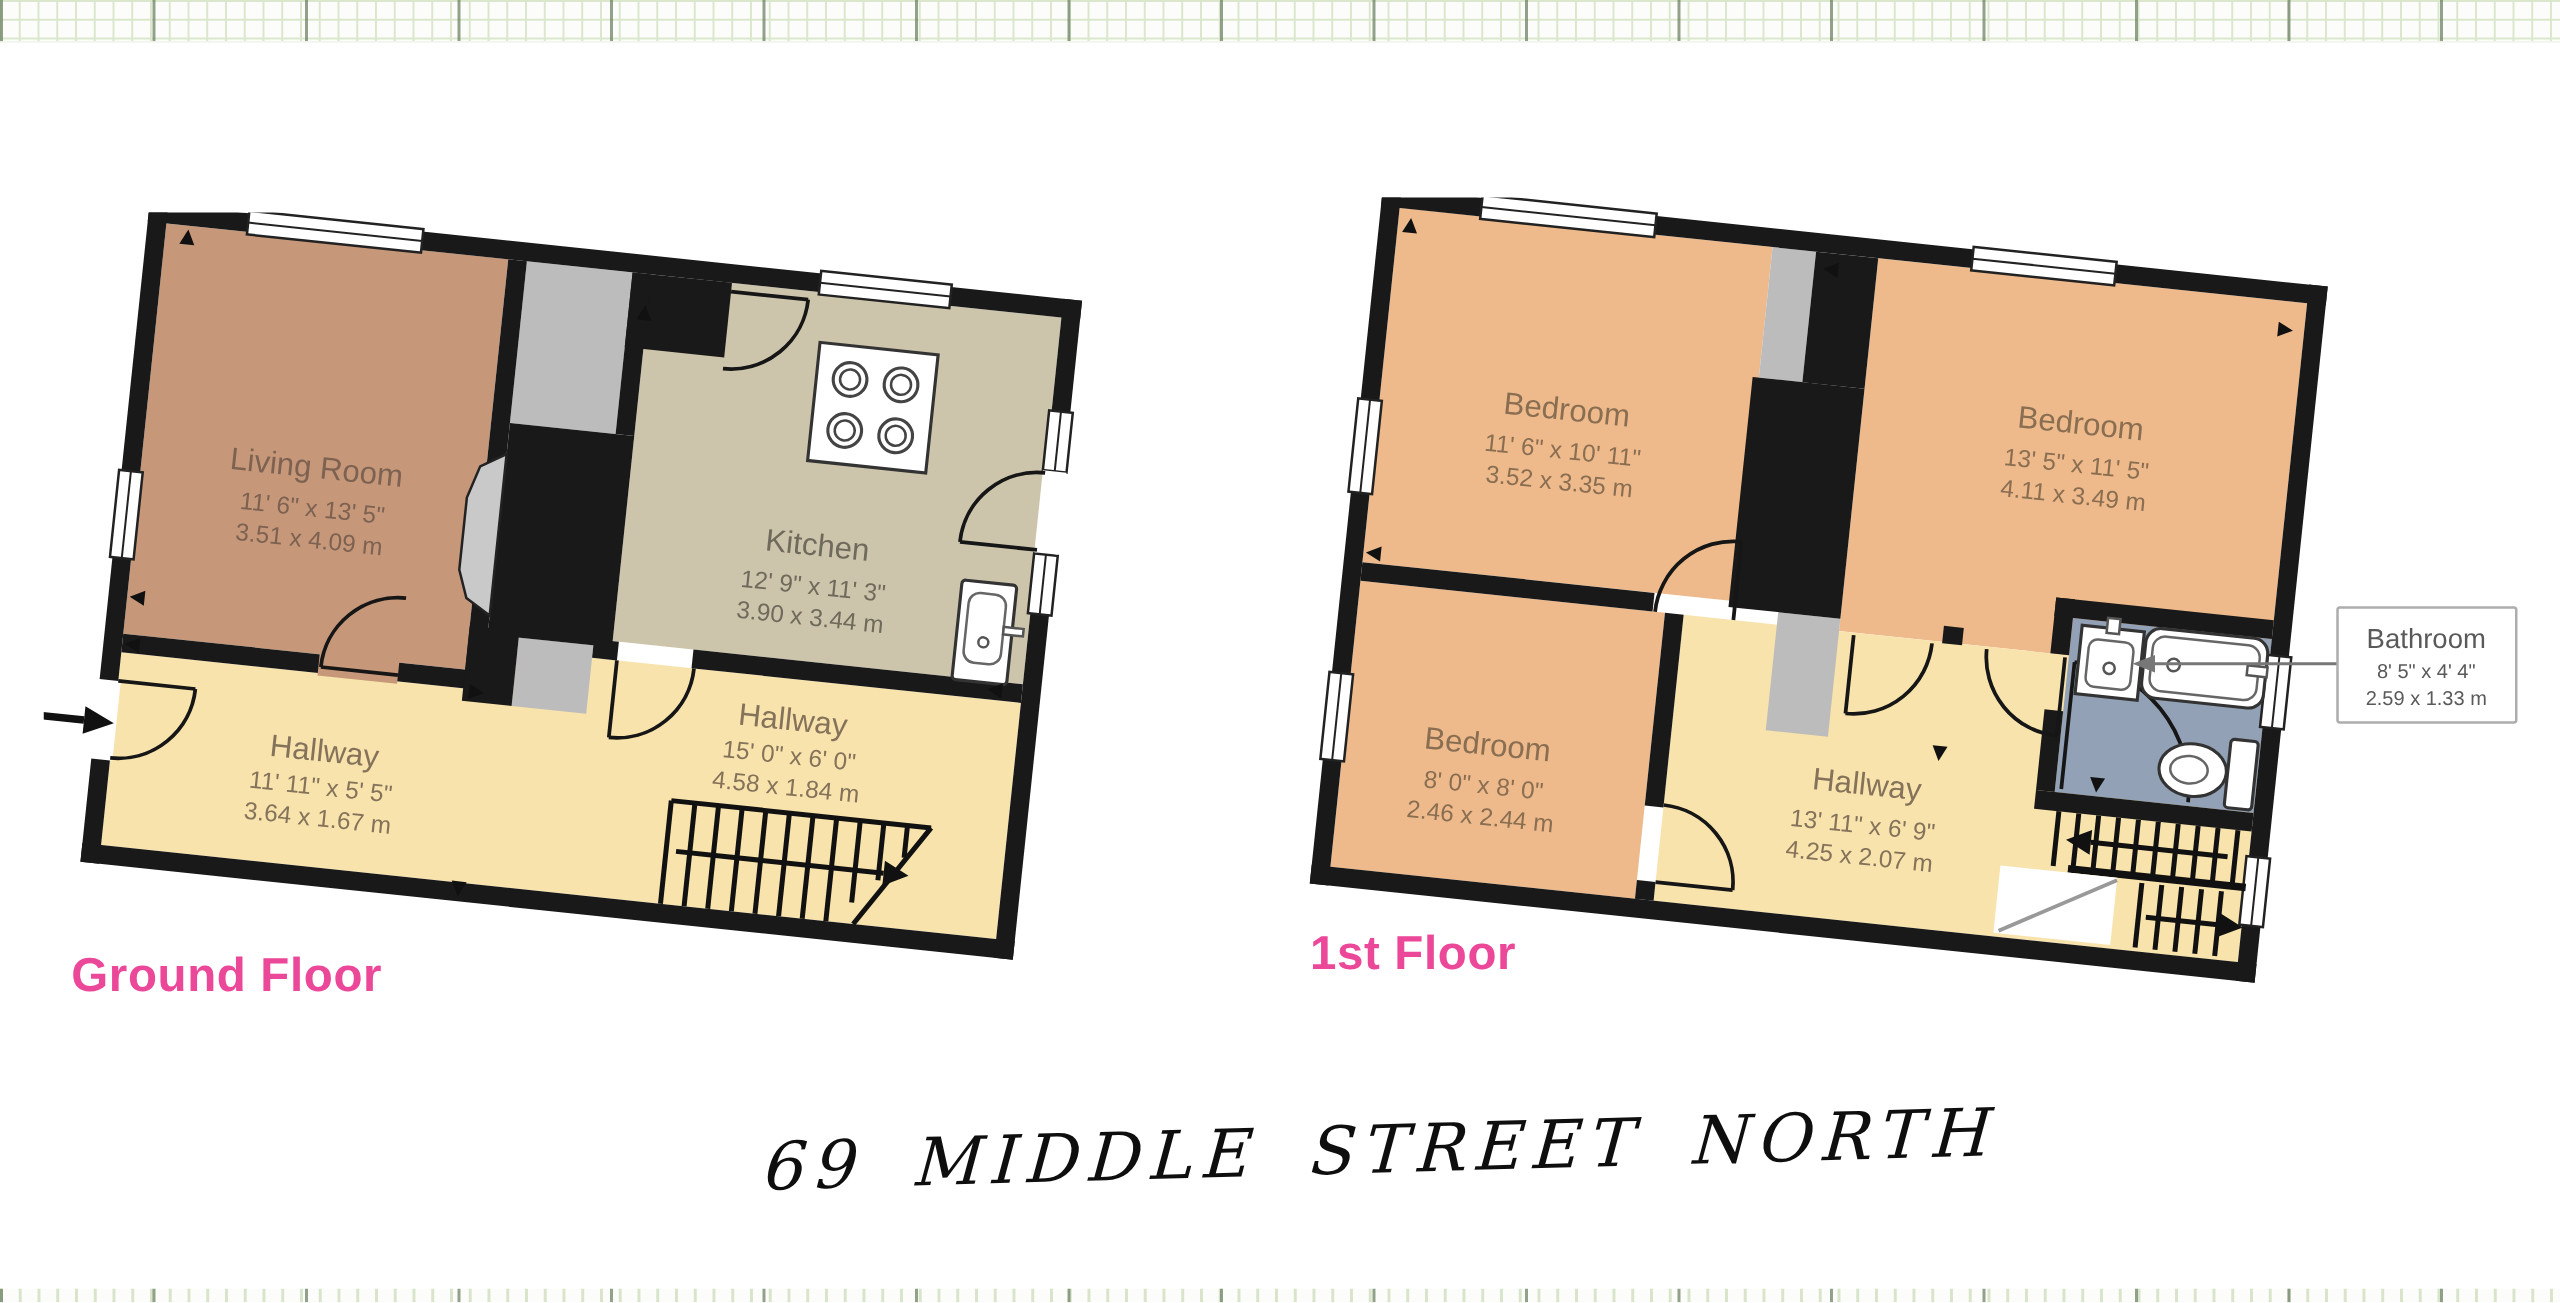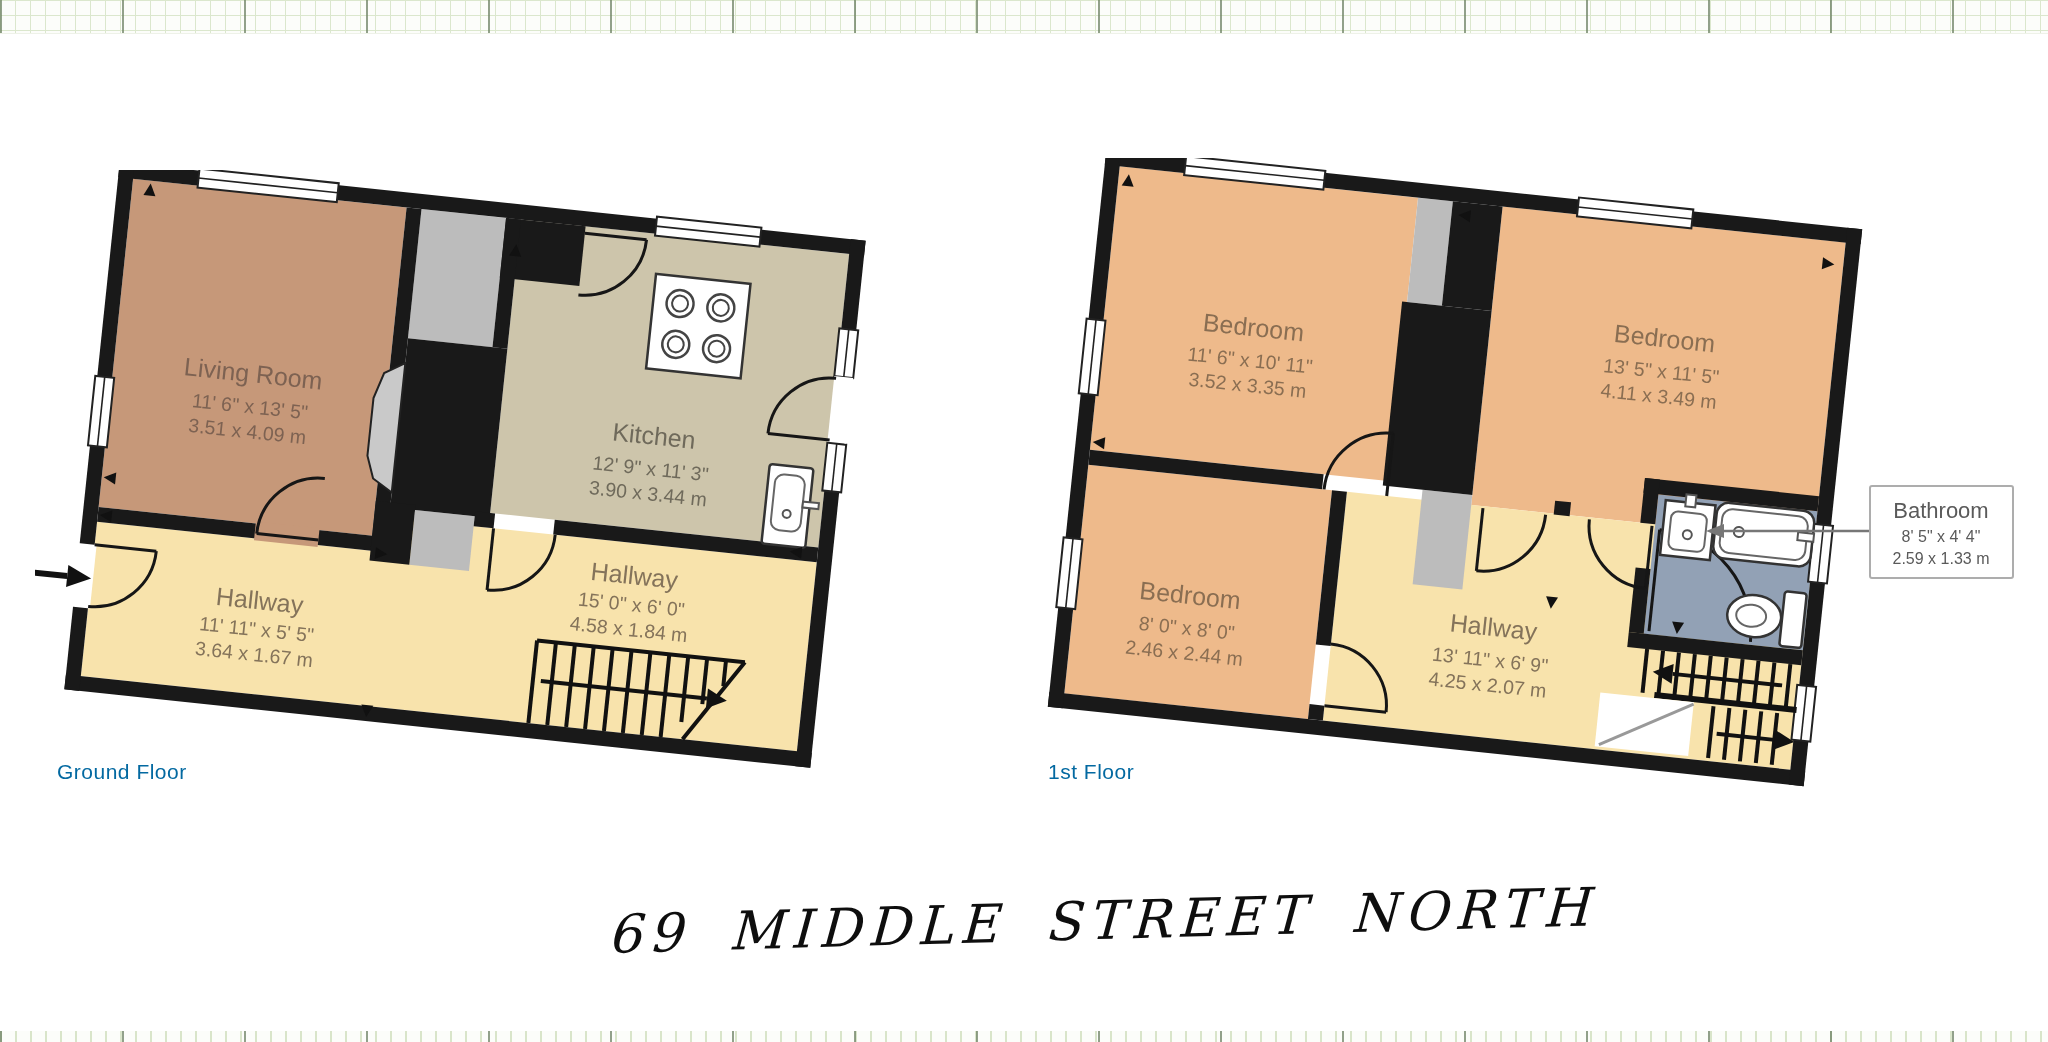--- a/index.html
+++ b/index.html
@@ -19,21 +19,21 @@
   }
   #grid-top{top:0;height:33px;border-bottom:1px solid #eef2e8;}
   #grid-bottom{
     bottom:0;height:11px;
     background-image:
       linear-gradient(90deg, rgba(110,130,100,0.75) 2px, transparent 2px),
       linear-gradient(90deg, #d9e5ca 2px, transparent 2px);
     background-size:122px 100%, 15px 100%;
   }
   .floor-label{
-    position:absolute;color:#0369a1;font-size:21px;letter-spacing:0.5px;
+    position:absolute;color:#ec4899;font-size:38px;letter-spacing:0.5px;font-weight:bold;
   }
   #handwritten-title{
     position:absolute;top:892px;left:612px;width:840px;text-align:center;
     font-family:"DejaVu Serif", serif;font-style:italic;font-weight:500;
     font-size:53px;color:#0e0e0e;letter-spacing:7px;word-spacing:16px;
     transform:rotate(-1.6deg) skewX(-6deg);white-space:nowrap;
   }
   svg text{font-family:"Liberation Sans", sans-serif;}
   .room-name{font-size:25px;}
   .room-dim{font-size:19.5px;}
@@ -319,17 +319,17 @@
       <line x1="705" y1="373" x2="865" y2="373" stroke="#777" stroke-width="2.5"></line>
       <polygon points="719,366 701,373 719,380" fill="#777"></polygon>
       <rect x="865" y="328" width="143" height="92" fill="#ffffff" stroke="#adadad" stroke-width="2" rx="2"></rect>
       <text class="mid t-call" style="font-size:22px;" x="936" y="360">Bathroom</text>
       <text class="mid t-call" style="font-size:16px;" x="936" y="384">8' 5" x 4' 4"</text>
       <text class="mid t-call" style="font-size:16px;" x="936" y="406">2.59 x 1.33 m</text>
     </g>
   </svg>
 
   <div class="floor-label" style="left:57px;top:760px;">Ground Floor</div>
-  <div class="floor-label" style="left:1048px;top:760px;">1st Floor</div>
+  <div class="floor-label" style="left:1048px;top:742px;">1st Floor</div>
 
   <div id="handwritten-title">69 MIDDLE STREET NORTH</div>
 
 </div>
 
 </body></html>

